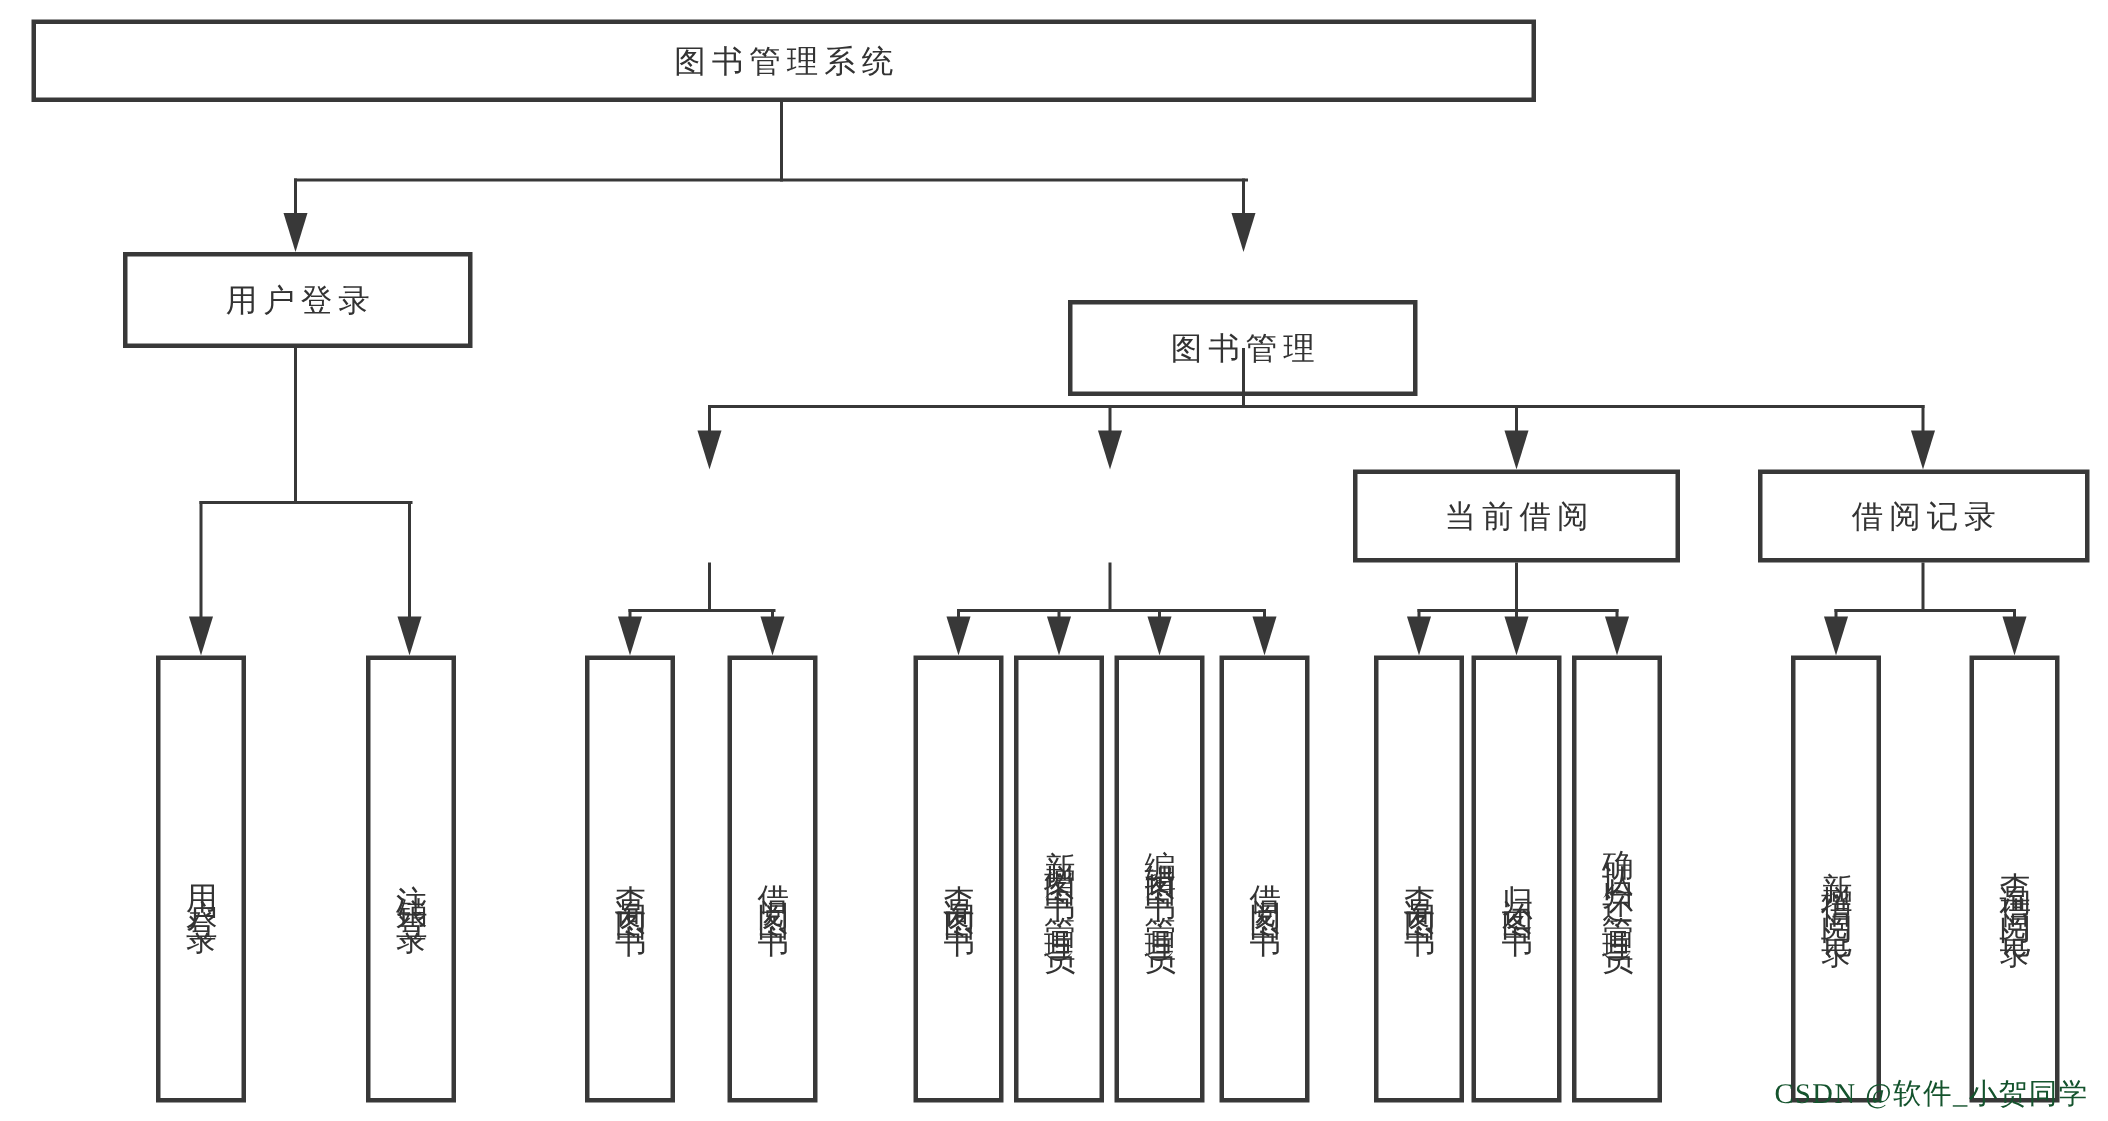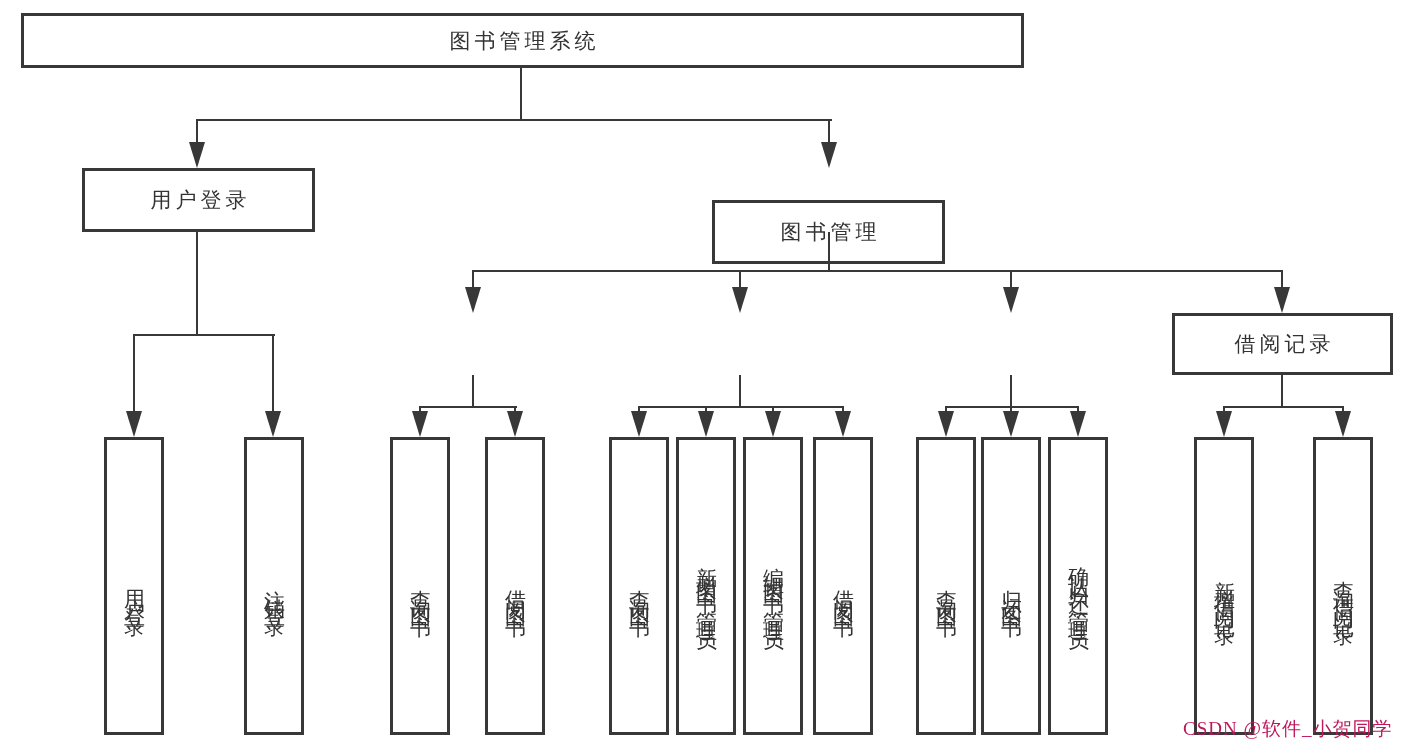--- a/index.html
+++ b/index.html
@@ -48,21 +48,21 @@
     height: 0;
     border-left: 8px solid transparent;
     border-right: 8px solid transparent;
     border-top: 26px solid #383838;
   }
   .watermark {
     position: absolute;
     left: 1183px;
     top: 716px;
     font-size: 19px;
-    color: #be185d;
+    color: #14532d;
     letter-spacing: 1px;
     white-space: nowrap;
     z-index: 10;
   }
 </style>
 </head>
 <body>
 
 <div class="canvas">
 
@@ -89,20 +89,21 @@
   <div class="line" style="left:472px;  top:270px; width:811px; height:2px;"></div>
   <div class="line" style="left:472px;  top:270px; width:2px;   height:18px;"></div>
   <div class="line" style="left:739px;  top:270px; width:2px;   height:18px;"></div>
   <div class="line" style="left:1010px; top:270px; width:2px;   height:18px;"></div>
   <div class="line" style="left:1281px; top:270px; width:2px;   height:18px;"></div>
   <div class="arrow" style="left:465px;  top:287px;"></div>
   <div class="arrow" style="left:732px;  top:287px;"></div>
   <div class="arrow" style="left:1003px; top:287px;"></div>
   <div class="arrow" style="left:1274px; top:287px;"></div>
 
+  <div class="box hbox" style="left:902px; top:313px; width:218px; height:62px;">当前借阅</div>
   <div class="box hbox" style="left:1172px; top:313px; width:221px; height:62px;">借阅记录</div>
 
   <div class="line" style="left:472px; top:375px; width:2px;  height:33px;"></div>
   <div class="line" style="left:419px; top:406px; width:98px; height:2px;"></div>
   <div class="line" style="left:419px; top:406px; width:2px;  height:7px;"></div>
   <div class="line" style="left:514px; top:406px; width:2px;  height:7px;"></div>
   <div class="arrow" style="left:412px; top:411px;"></div>
   <div class="arrow" style="left:507px; top:411px;"></div>
 
   <div class="line" style="left:739px; top:375px; width:2px;   height:33px;"></div>

